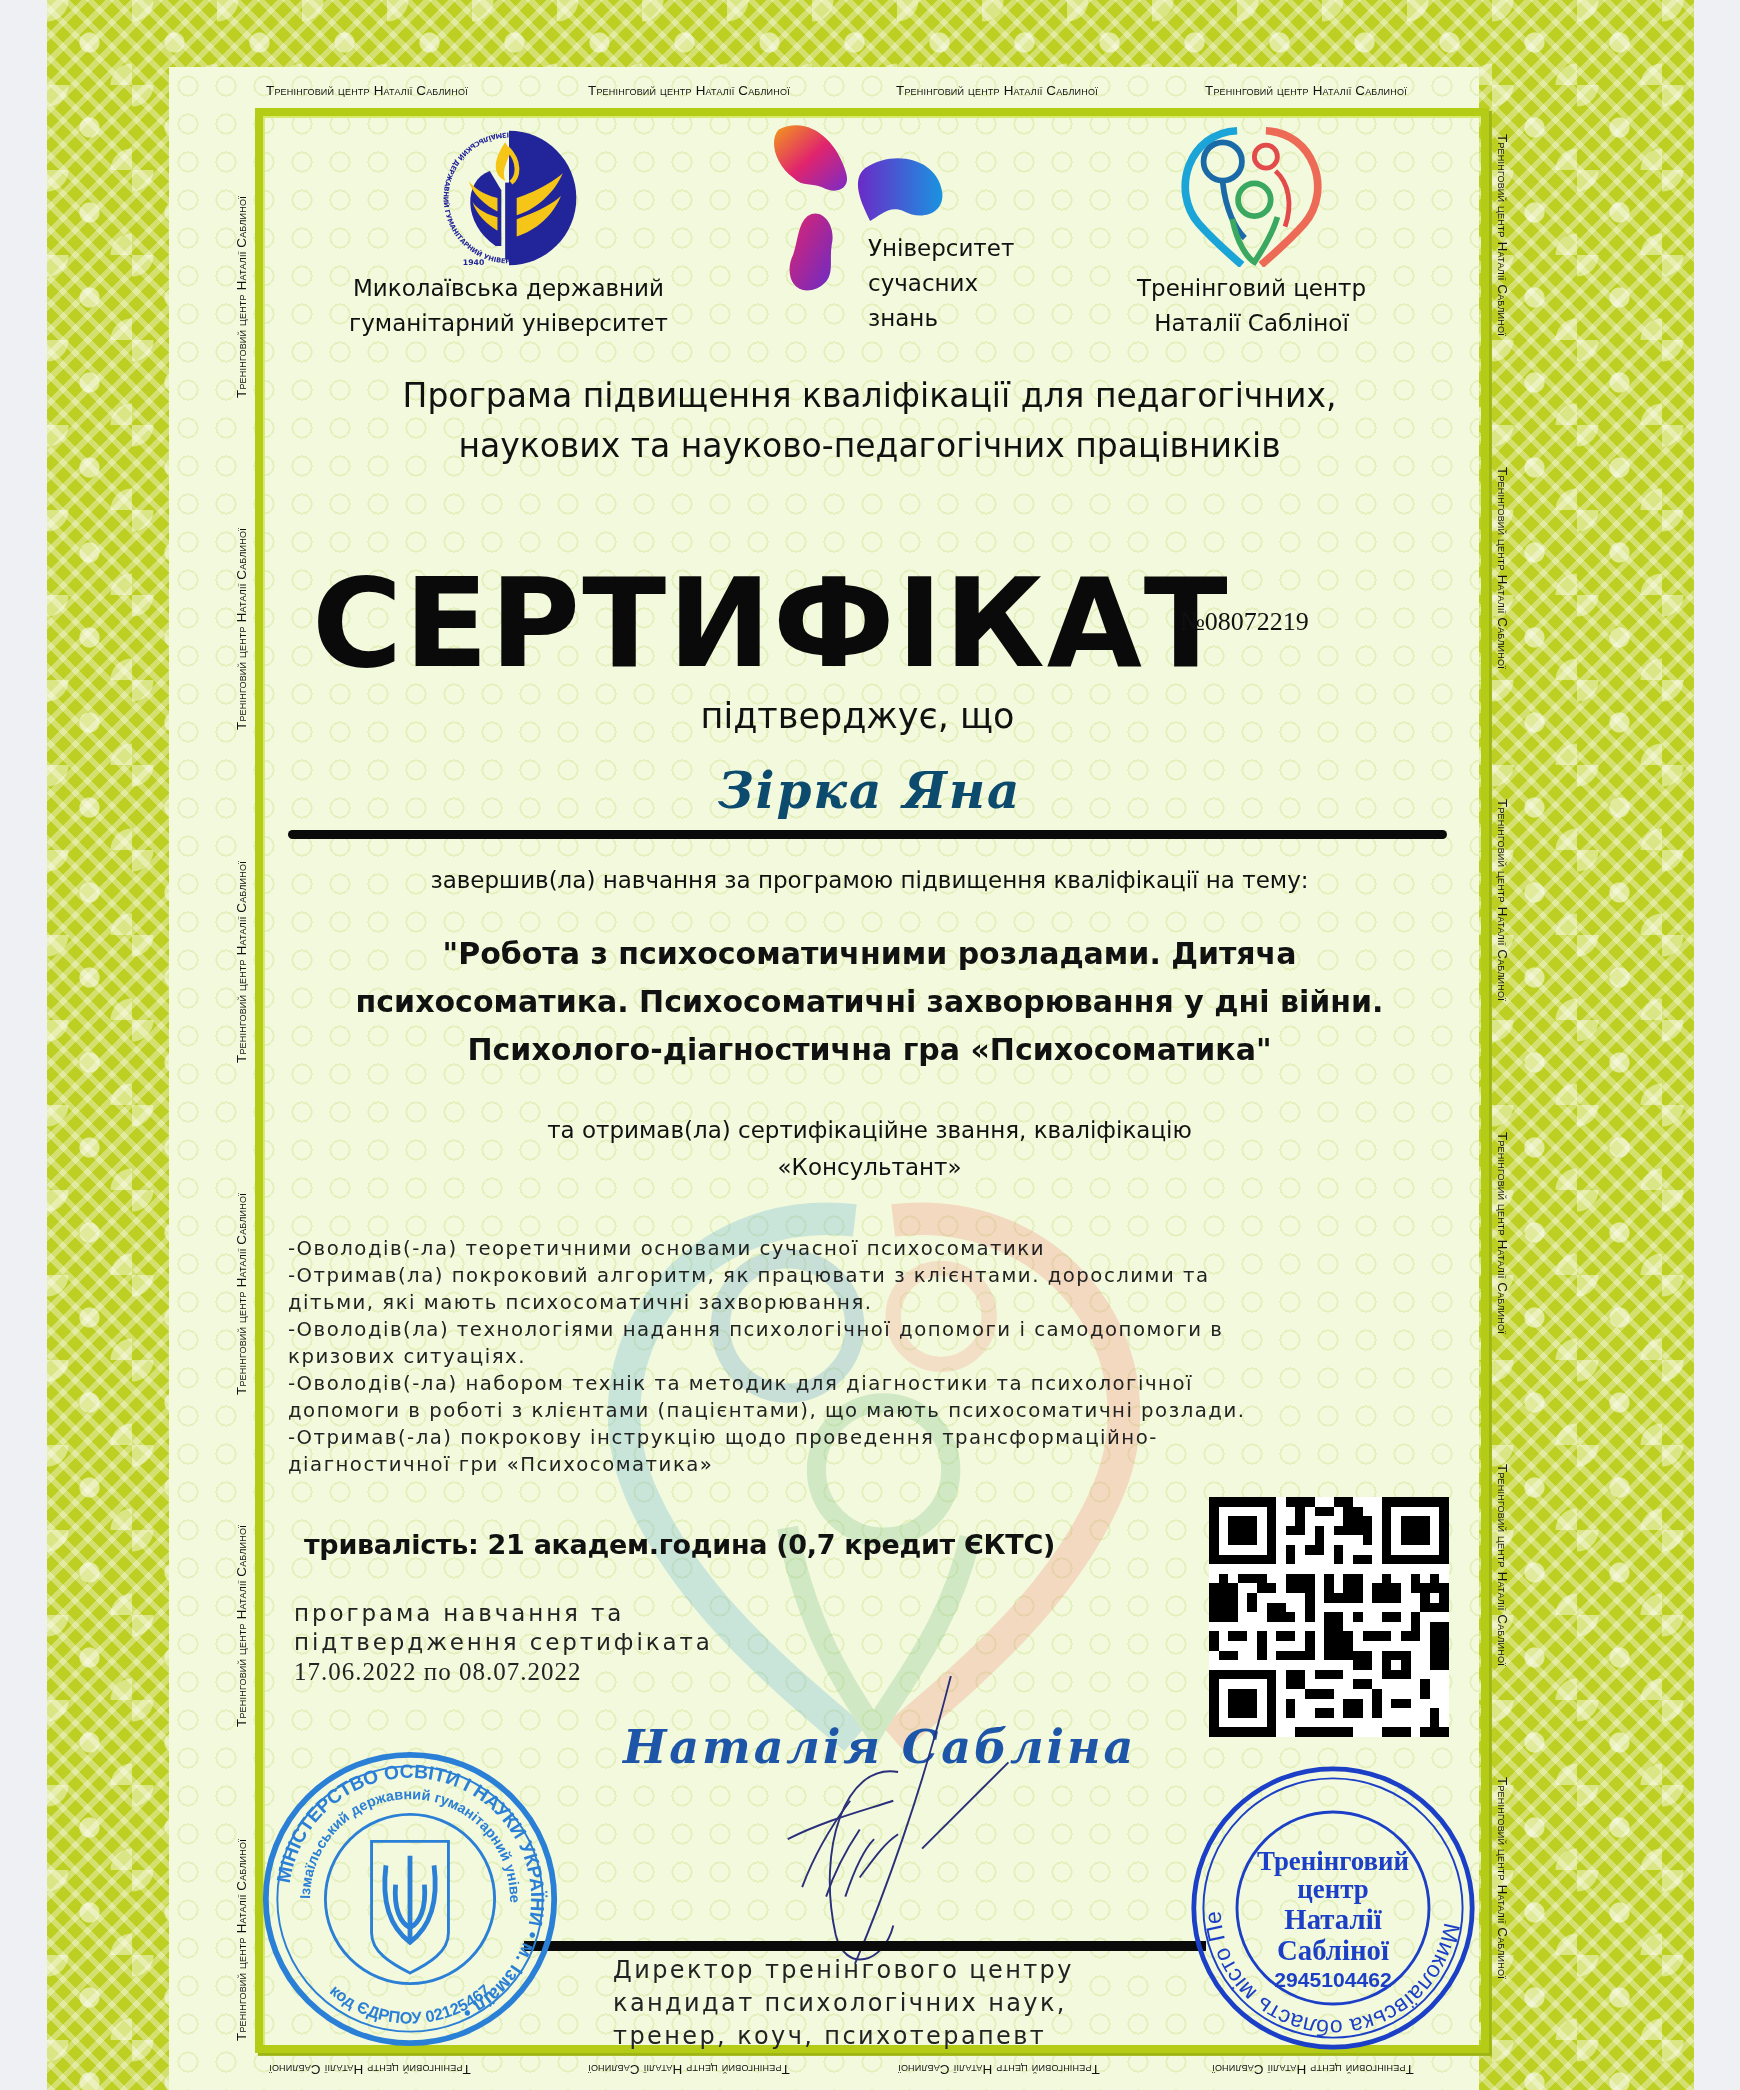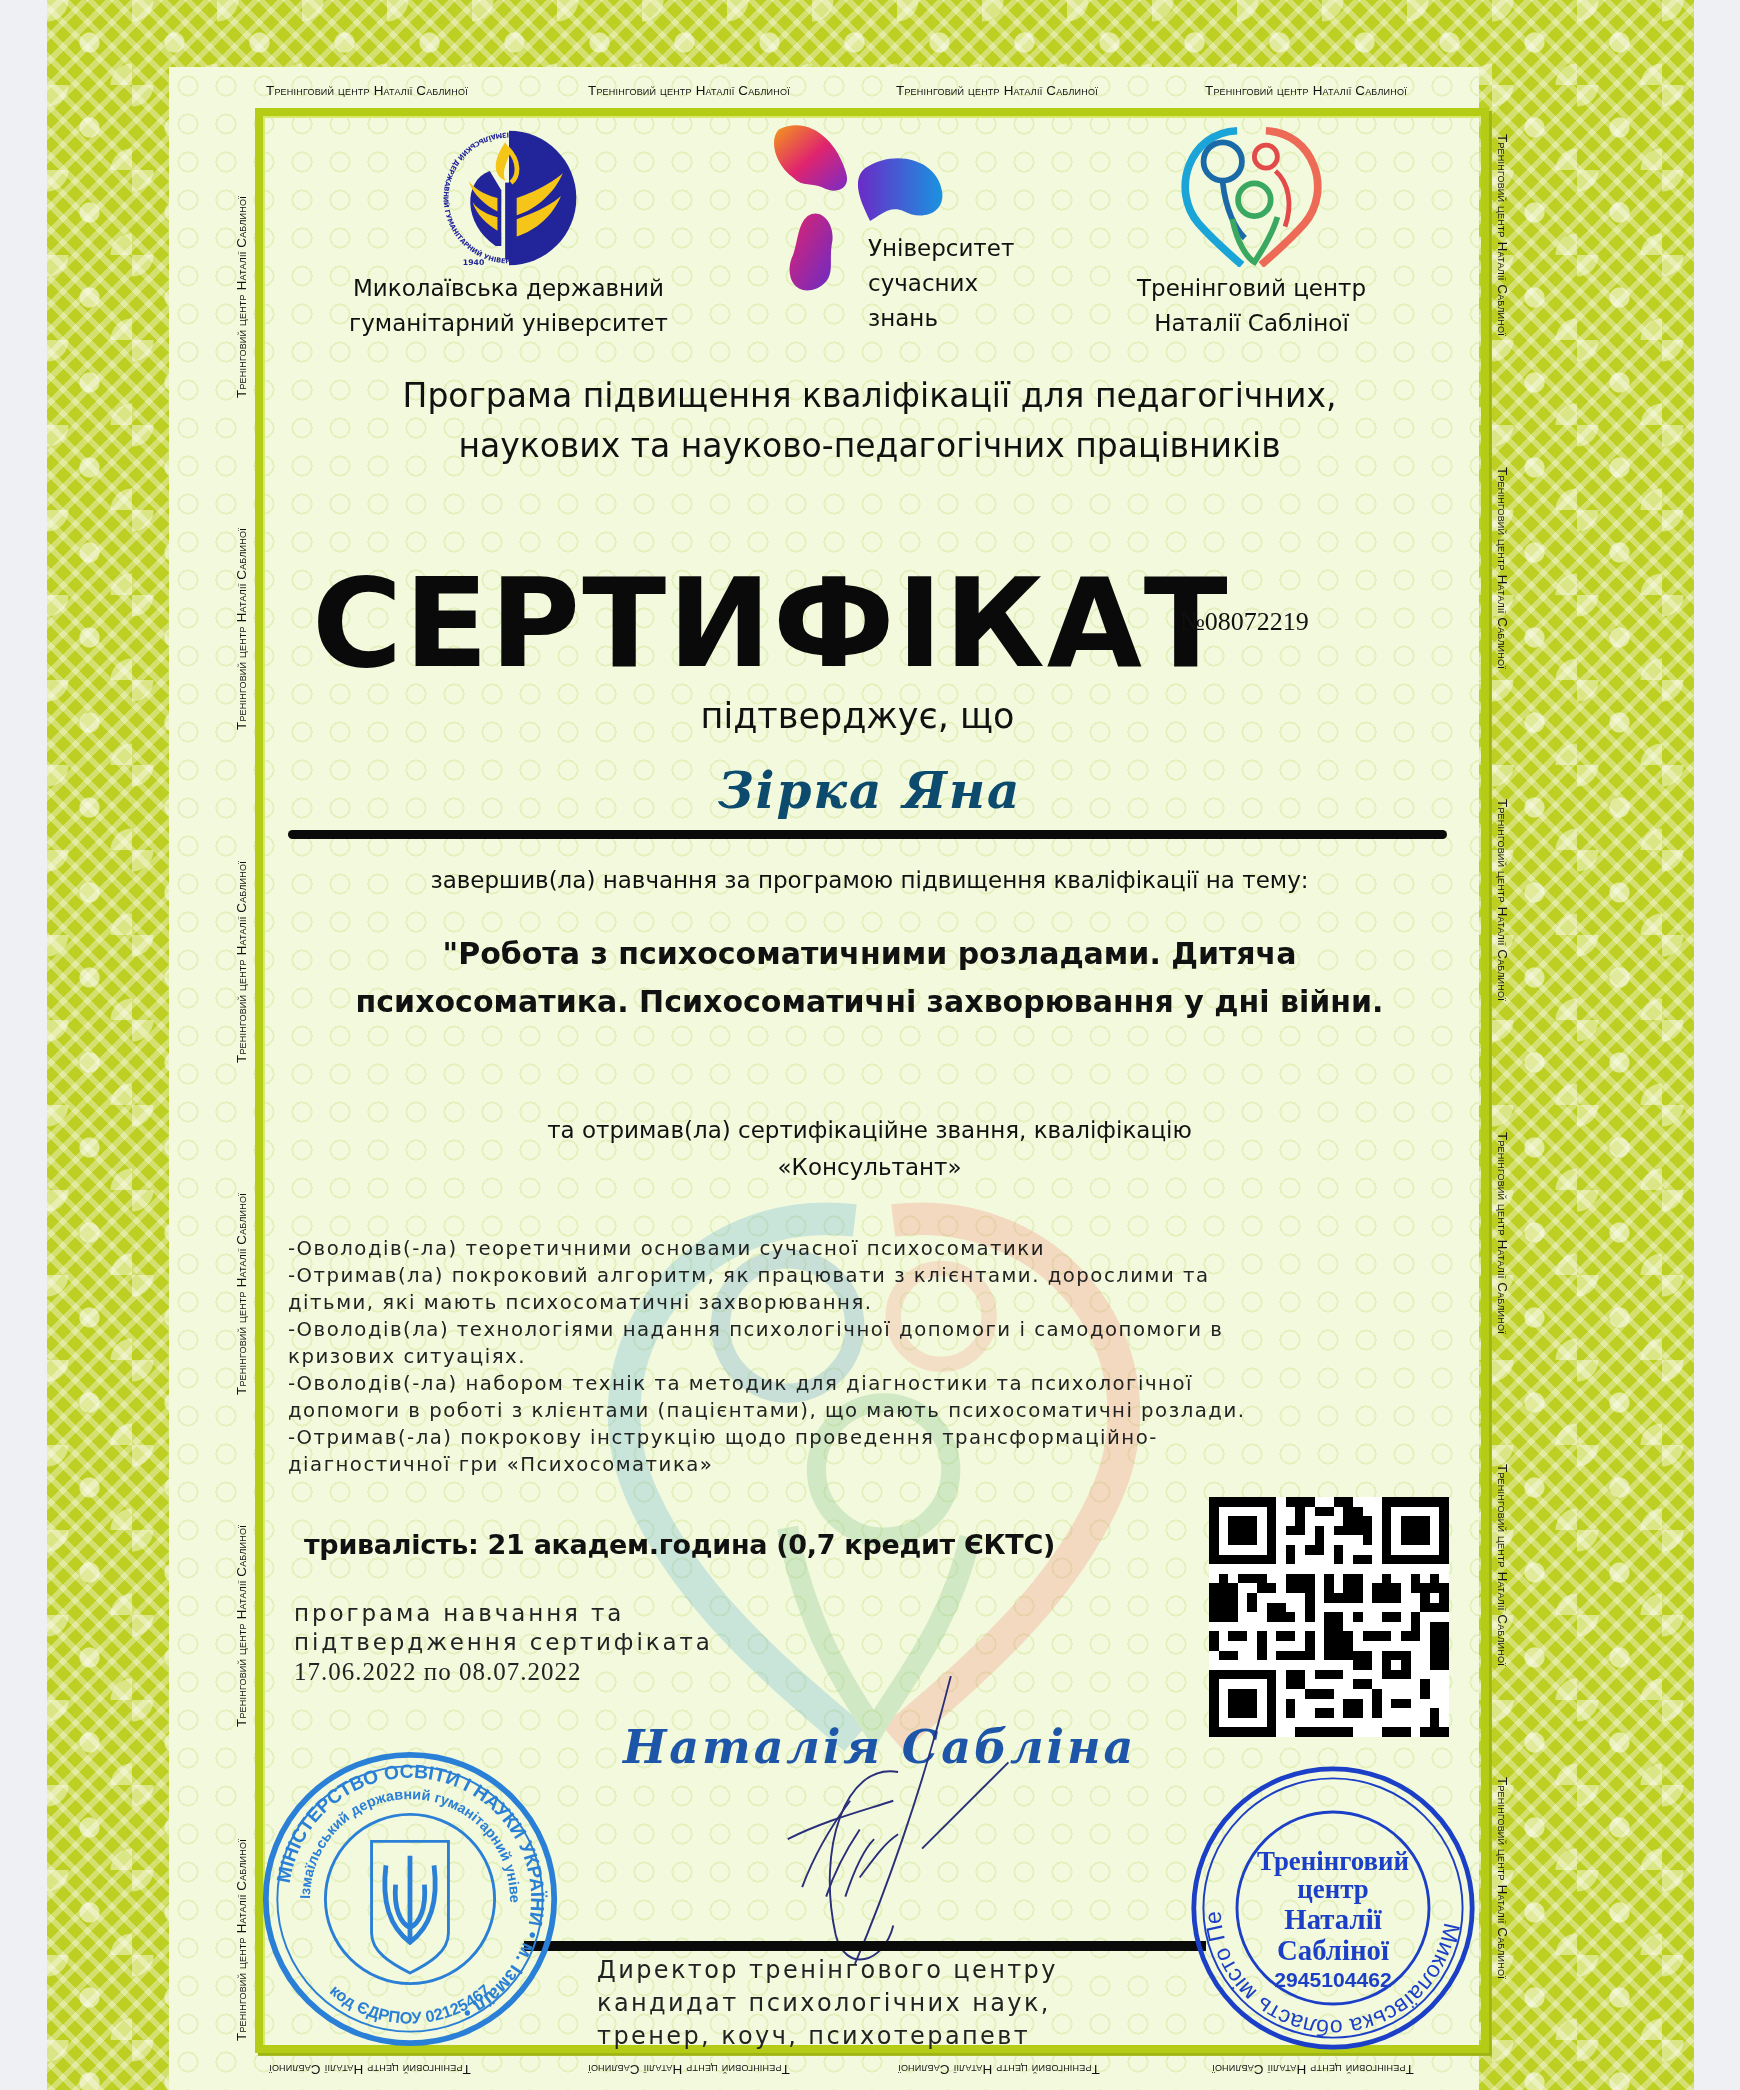--- a/index.html
+++ b/index.html
@@ -156,20 +156,21 @@
 
 <div class="abs confirm center" style="left:257px;top:696px;width:1201px;">підтверджує, що</div>
 <div class="abs person center" style="left:269px;top:761px;width:1201px;">Зірка Яна</div>
 <div class="bar" style="left:288px;top:830px;width:1159px;height:8.6px;"></div>
 
 <div class="abs completed center" style="left:269px;top:867px;width:1201px;">завершив(ла) навчання за програмою підвищення кваліфікації на тему:</div>
 
 <div class="abs topic" style="left:269px;top:930px;width:1201px;">
   <div>"Робота з психосоматичними розладами. Дитяча</div>
   <div>психосоматика. Психосоматичні захворювання у дні війни.</div>
+  <div>Психолого-діагностична гра «Психосоматика"</div>
 </div>
 
 <div class="abs qual" style="left:269px;top:1112px;width:1201px;">
   <div>та отримав(ла) сертифікаційне звання, кваліфікацію</div>
   <div>«Консультант»</div>
 </div>
 
 <div class="abs skills" style="left:288px;top:1235px;width:1172px;">
   <div>-Оволодів(-ла) теоретичними основами сучасної психосоматики</div>
   <div>-Отримав(ла) покроковий алгоритм, як працювати з клієнтами. дорослими та</div>
@@ -275,21 +276,21 @@
     <path d="M230 0 C200 120 160 230 130 300"></path>
     <path d="M175 100 C120 90 90 180 110 270 C120 310 160 300 170 260"></path>
     <path d="M60 170 C100 150 140 140 170 130"></path>
     <path d="M75 220 C90 180 110 150 125 130 M100 230 C110 200 125 175 135 160 M120 230 C130 200 140 180 150 170 M135 210 C150 190 160 175 175 165"></path>
     <path d="M200 180 C230 150 260 120 290 90"></path>
   </g>
 </svg>
 
 <div class="bar" style="left:524px;top:1941px;width:682px;height:9.6px;border-radius:0;"></div>
 
-<div class="abs director-role" style="left:597px;top:1954px;">
+<div class="abs director-role" style="left:613px;top:1954px;">
   <div>Директор тренінгового центру</div>
   <div>кандидат психологічних наук,</div>
   <div>тренер, коуч, психотерапевт</div>
 </div>
 
 <svg class="abs" style="left:261px;top:1750px" width="298" height="298" viewBox="0 0 310 310">
   <g fill="none" stroke="#2a7fd6">
     <circle cx="155" cy="155" r="150" stroke-width="6"></circle>
     <circle cx="155" cy="155" r="138" stroke-width="2"></circle>
     <circle cx="155" cy="155" r="88" stroke-width="3"></circle>

